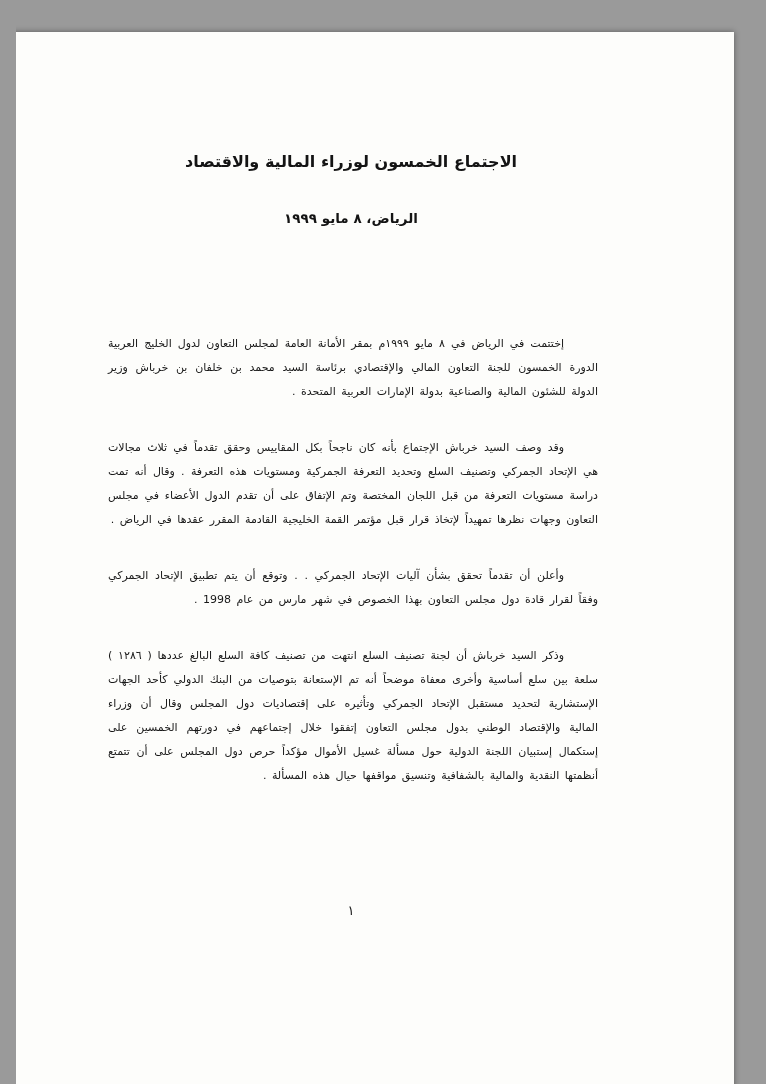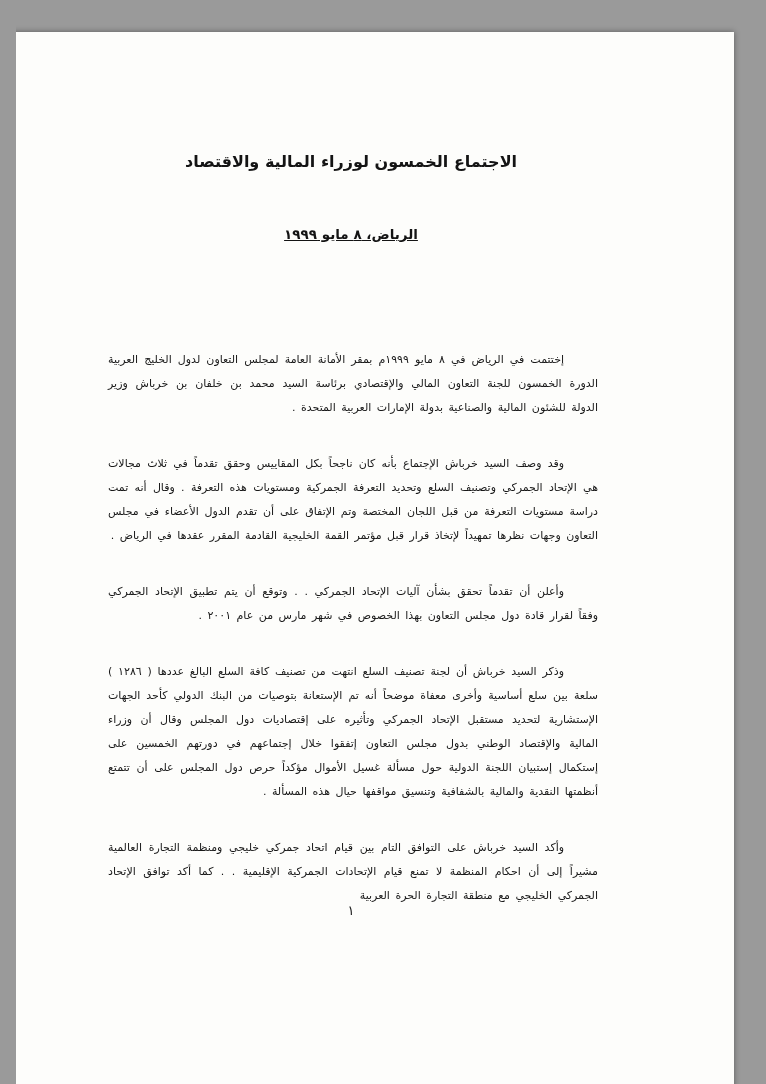--- a/index.html
+++ b/index.html
@@ -21,25 +21,24 @@
     margin-top: 72px;
     text-align: center;
   }
   .doc-title {
     font-size: 16px;
     font-weight: bold;
     letter-spacing: 0;
     color: #141414;
   }
   .doc-subtitle {
-    margin-top: 23px;
+    margin-top: 7px;
     font-size: 13.5px;
     font-weight: bold;
     color: #141414;
-    text-decoration: underline;
   }
   .doc-body {
     margin: 42px 88px 0 92px;
     direction: rtl;
     text-align: justify;
     font-size: 11px;
     line-height: 24px;
     color: #181818;
   }
   .doc-body p {
@@ -63,20 +62,19 @@
 <div class="scan-page">
 
   <div class="doc-header">
     <div class="doc-title">الاجتماع الخمسون لوزراء المالية والاقتصاد</div>
     <div class="doc-subtitle">الرياض، ٨ مايو ١٩٩٩</div>
   </div>
 
   <div class="doc-body">
     <p>إختتمت في الرياض في ٨ مايو ١٩٩٩م بمقر الأمانة العامة لمجلس التعاون لدول الخليج العربية الدورة الخمسون للجنة التعاون المالي والإقتصادي برئاسة السيد محمد بن خلفان بن خرباش وزير الدولة للشئون المالية والصناعية بدولة الإمارات العربية المتحدة .</p>
     <p>وقد وصف السيد خرباش الإجتماع بأنه كان ناجحاً بكل المقاييس وحقق تقدماً في ثلاث مجالات هي الإتحاد الجمركي وتصنيف السلع وتحديد التعرفة الجمركية ومستويات هذه التعرفة . وقال أنه تمت دراسة مستويات التعرفة من قبل اللجان المختصة وتم الإتفاق على أن تقدم الدول الأعضاء في مجلس التعاون وجهات نظرها تمهيداً لإتخاذ قرار قبل مؤتمر القمة الخليجية القادمة المقرر عقدها في الرياض .</p>
-    <p>وأعلن أن تقدماً تحقق بشأن آليات الإتحاد الجمركي . . وتوقع أن يتم تطبيق الإتحاد الجمركي وفقاً لقرار قادة دول مجلس التعاون بهذا الخصوص في شهر مارس من عام ٢٠٠١ .</p>
+    <p>وأعلن أن تقدماً تحقق بشأن آليات الإتحاد الجمركي . . وتوقع أن يتم تطبيق الإتحاد الجمركي وفقاً لقرار قادة دول مجلس التعاون بهذا الخصوص في شهر مارس من عام 1998 .</p>
     <p>وذكر السيد خرباش أن لجنة تصنيف السلع انتهت من تصنيف كافة السلع البالغ عددها ( ١٢٨٦ ) سلعة بين سلع أساسية وأخرى معفاة موضحاً أنه تم الإستعانة بتوصيات من البنك الدولي كأحد الجهات الإستشارية لتحديد مستقبل الإتحاد الجمركي وتأثيره على إقتصاديات دول المجلس وقال أن وزراء المالية والإقتصاد الوطني بدول مجلس التعاون إتفقوا خلال إجتماعهم في دورتهم الخمسين على إستكمال إستبيان اللجنة الدولية حول مسألة غسيل الأموال مؤكداً حرص دول المجلس على أن تتمتع أنظمتها النقدية والمالية بالشفافية وتنسيق مواقفها حيال هذه المسألة .</p>
-    <p>وأكد السيد خرباش على التوافق التام بين قيام اتحاد جمركي خليجي ومنظمة التجارة العالمية مشيراً إلى أن احكام المنظمة لا تمنع قيام الإتحادات الجمركية الإقليمية . . كما أكد توافق الإتحاد الجمركي الخليجي مع منطقة التجارة الحرة العربية</p>
   </div>
 
   <div class="page-number">١</div>
 
 </div>
 
 </body></html>

